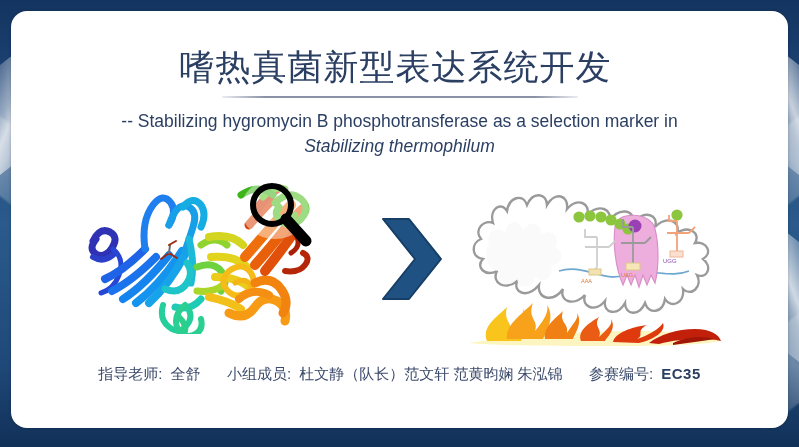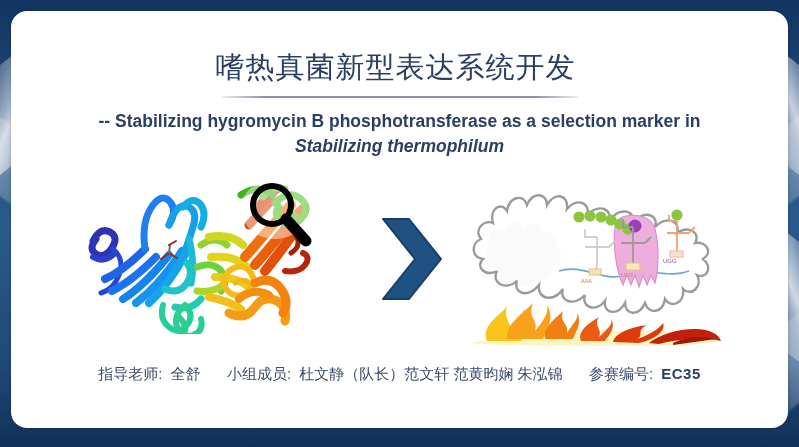--- a/index.html
+++ b/index.html
@@ -38,32 +38,32 @@
   #panel{
     position:absolute;left:11px;top:11px;right:11px;bottom:19px;
     background:#ffffff;border-radius:16px;
     box-shadow:0 0 3px rgba(0,0,0,.25);
     overflow:hidden;
   }
 
   
   #title{
     position:absolute;left:0;right:8px;top:34px;text-align:center;
-    font-size:29px;line-height:44px;color:#2b3f63;letter-spacing:1px;
+    font-size:35px;line-height:44px;color:#2b3f63;letter-spacing:1px;
     font-family:"Liberation Sans","DejaVu Sans",sans-serif;
   }
   #title-rule{
     position:absolute;left:211px;width:356px;top:85px;height:2px;
     background:linear-gradient(90deg,rgba(120,130,155,.15),#8b92a6 12%,#8b92a6 88%,rgba(120,130,155,.15));
   }
   #subtitle{
     position:absolute;left:0;right:0;top:98px;text-align:center;
     font-size:17.5px;line-height:25px;color:#2b3f63;
   }
-  #subtitle .sp{display:block;font-weight:bold;}
+  #subtitle .sp{display:block;}
   #subtitle .sp2{font-style:italic;}
 
   
   #figures{position:absolute;left:0;right:0;top:160px;height:175px;}
 
   .fig{position:absolute;}
 
   
   #protein{left:68px;top:8px;width:240px;height:155px;}
   #protein svg{display:block;}

